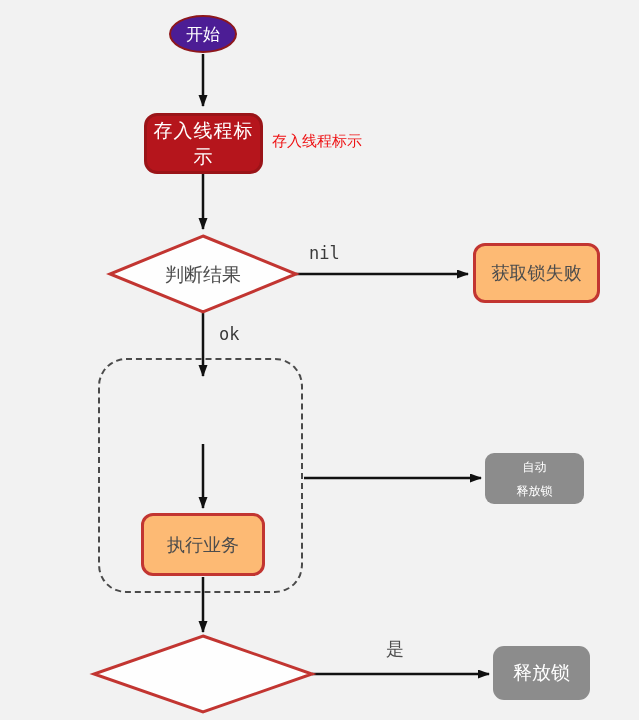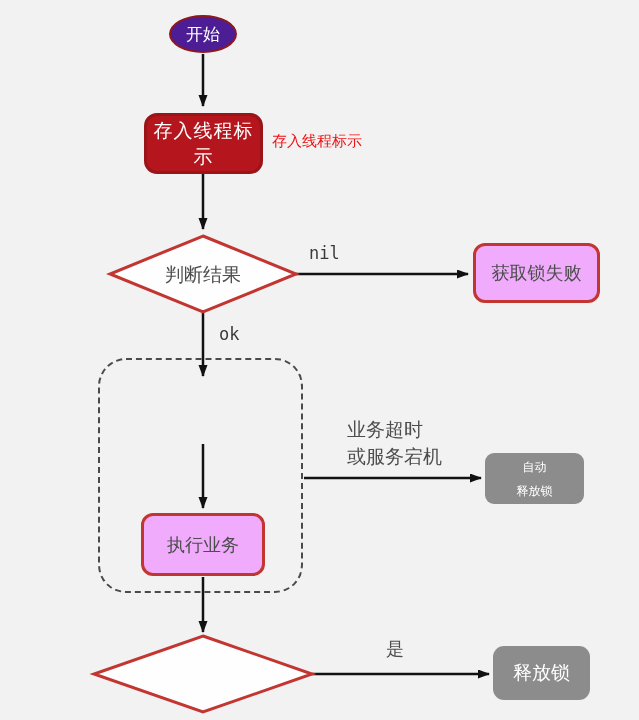--- a/index.html
+++ b/index.html
@@ -45,21 +45,21 @@
     letter-spacing:1px;
   }
   .note-red{
     position:absolute;
     left:272px;top:132px;
     font-size:15px;
     color:#ee1113;
     white-space:nowrap;
   }
   .white-box{
-    background:#f0abfc;
+    background:#fdba74;
     border:3px solid #c23531;
     border-radius:12px;
     color:#4d4d4d;
     font-size:18px;
   }
   .box-failed{left:473px;top:243px;width:127px;height:60px;}
   .box-success{left:142px;top:381px;width:121px;height:62px;}
   .box-exec{left:141px;top:513px;width:124px;height:63px;}
   .dashed-container{
     position:absolute;
@@ -144,24 +144,20 @@
 
   <div class="node white-box box-failed">
     <span>获取锁失败</span>
   </div>
 
 
   <div class="node white-box box-exec">
     <span>执行业务</span>
   </div>
 
-  <div class="label-timeout" style="position:absolute;">
-    <div>业务超时</div>
-    <div>或服务宕机</div>
-  </div>
 
   <div class="node gray-box box-auto-release">
     <div>
       <div>自动</div>
       <div>释放锁</div>
     </div>
   </div>
 
   <div class="edge-label label-yes">是</div>
 

